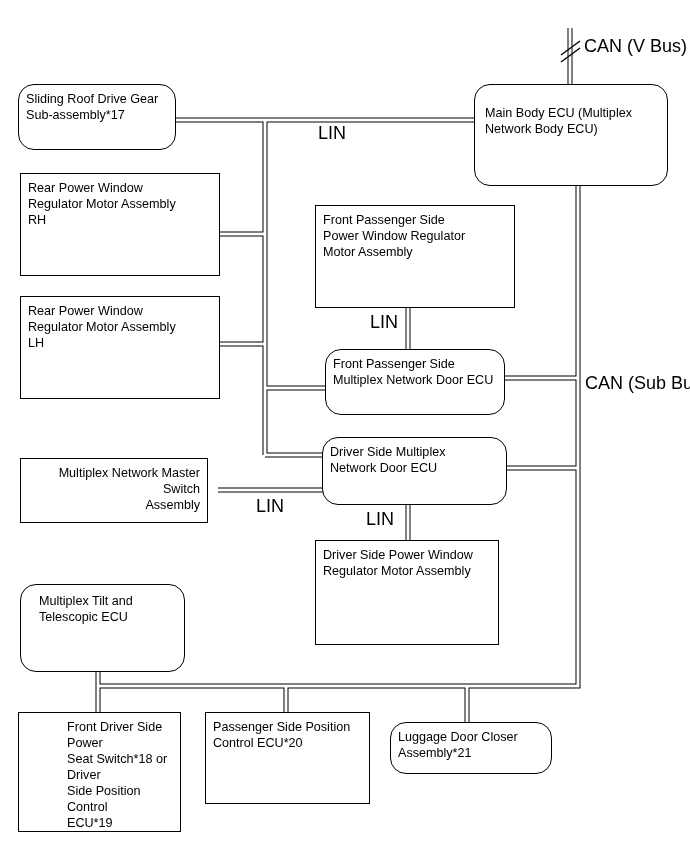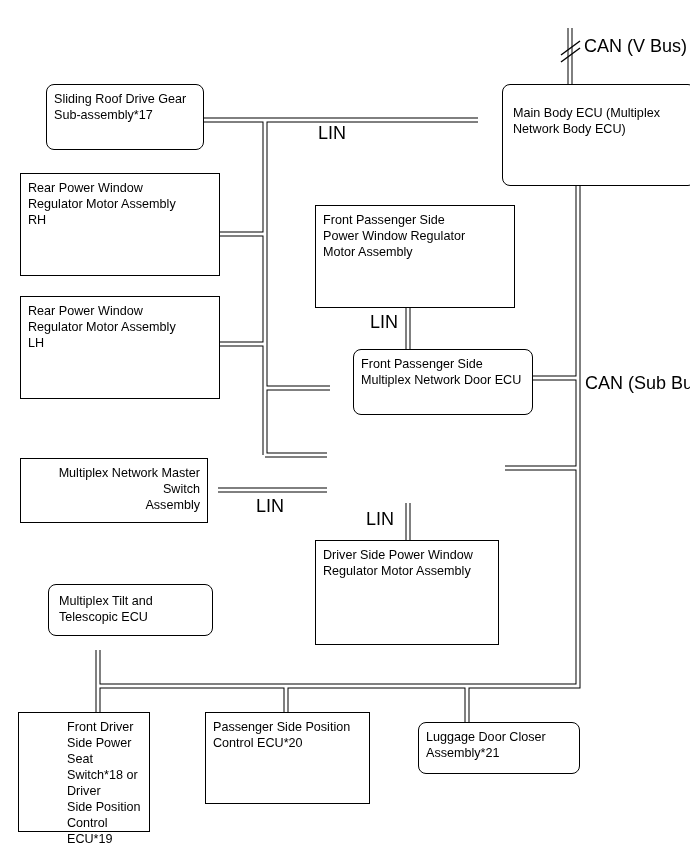--- a/index.html
+++ b/index.html
@@ -18,38 +18,38 @@
   .box{
     position:absolute;
     box-sizing:border-box;
     background:#fff;
     border:1px solid #000;
     padding:6px 7px;
     font-size:12.6px;
     line-height:16px;
     white-space:pre-line;
   }
-  .rounded{border-radius:8px;margin-left:28px;}
+  .rounded{border-radius:16px;}
   .lbl{
     position:absolute;
     font-size:18px;
     line-height:14px;
     white-space:nowrap;
   }
   #b1{left:18px;top:84px;width:158px;height:66px;}
   #b2{left:474px;top:84px;width:194px;height:102px;padding:20px 10px;}
   #b3{left:20px;top:173px;width:200px;height:103px;}
   #b4{left:315px;top:205px;width:200px;height:103px;}
   #b5{left:20px;top:296px;width:200px;height:103px;}
   #b6{left:325px;top:349px;width:180px;height:66px;}
   #b7{left:322px;top:437px;width:185px;height:68px;}
   #b8{left:20px;top:458px;width:188px;height:65px;text-align:right;}
   #b9{left:315px;top:540px;width:184px;height:105px;}
-  #b10{left:20px;top:584px;width:165px;height:52px;padding:8px 10px;}
-  #b11{left:18px;top:712px;width:132px;height:120px;padding-left:48px;}
+  #b10{left:20px;top:584px;width:165px;height:88px;padding:8px 18px;}
+  #b11{left:18px;top:712px;width:163px;height:120px;padding-left:48px;}
   #b12{left:205px;top:712px;width:165px;height:92px;}
   #b13{left:390px;top:722px;width:162px;height:52px;}
   #lbl-can-v{left:584px;top:39px;}
   #lbl-lin-main{left:318px;top:126px;}
   #lbl-lin-fp{left:370px;top:315px;}
   #lbl-can-sub{left:585px;top:376px;}
   #lbl-lin-ms{left:256px;top:499px;}
   #lbl-lin-drv{left:366px;top:512px;}
 </style>
 </head>
@@ -111,20 +111,22 @@
 Regulator Motor Assembly
 RH</div>
   <div class="box" id="b4">Front Passenger Side
 Power Window Regulator
 Motor Assembly</div>
   <div class="box" id="b5">Rear Power Window
 Regulator Motor Assembly
 LH</div>
   <div class="box rounded" id="b6">Front Passenger Side
 Multiplex Network Door ECU</div>
+  <div class="box rounded" id="b7">Driver Side Multiplex
+Network Door ECU</div>
   <div class="box" id="b8">Multiplex Network Master Switch
 Assembly</div>
   <div class="box" id="b9">Driver Side Power Window
 Regulator Motor Assembly</div>
   <div class="box rounded" id="b10">Multiplex Tilt and
 Telescopic ECU</div>
   <div class="box" id="b11">Front Driver Side Power
 Seat Switch*18 or Driver
 Side Position Control
 ECU*19</div>

